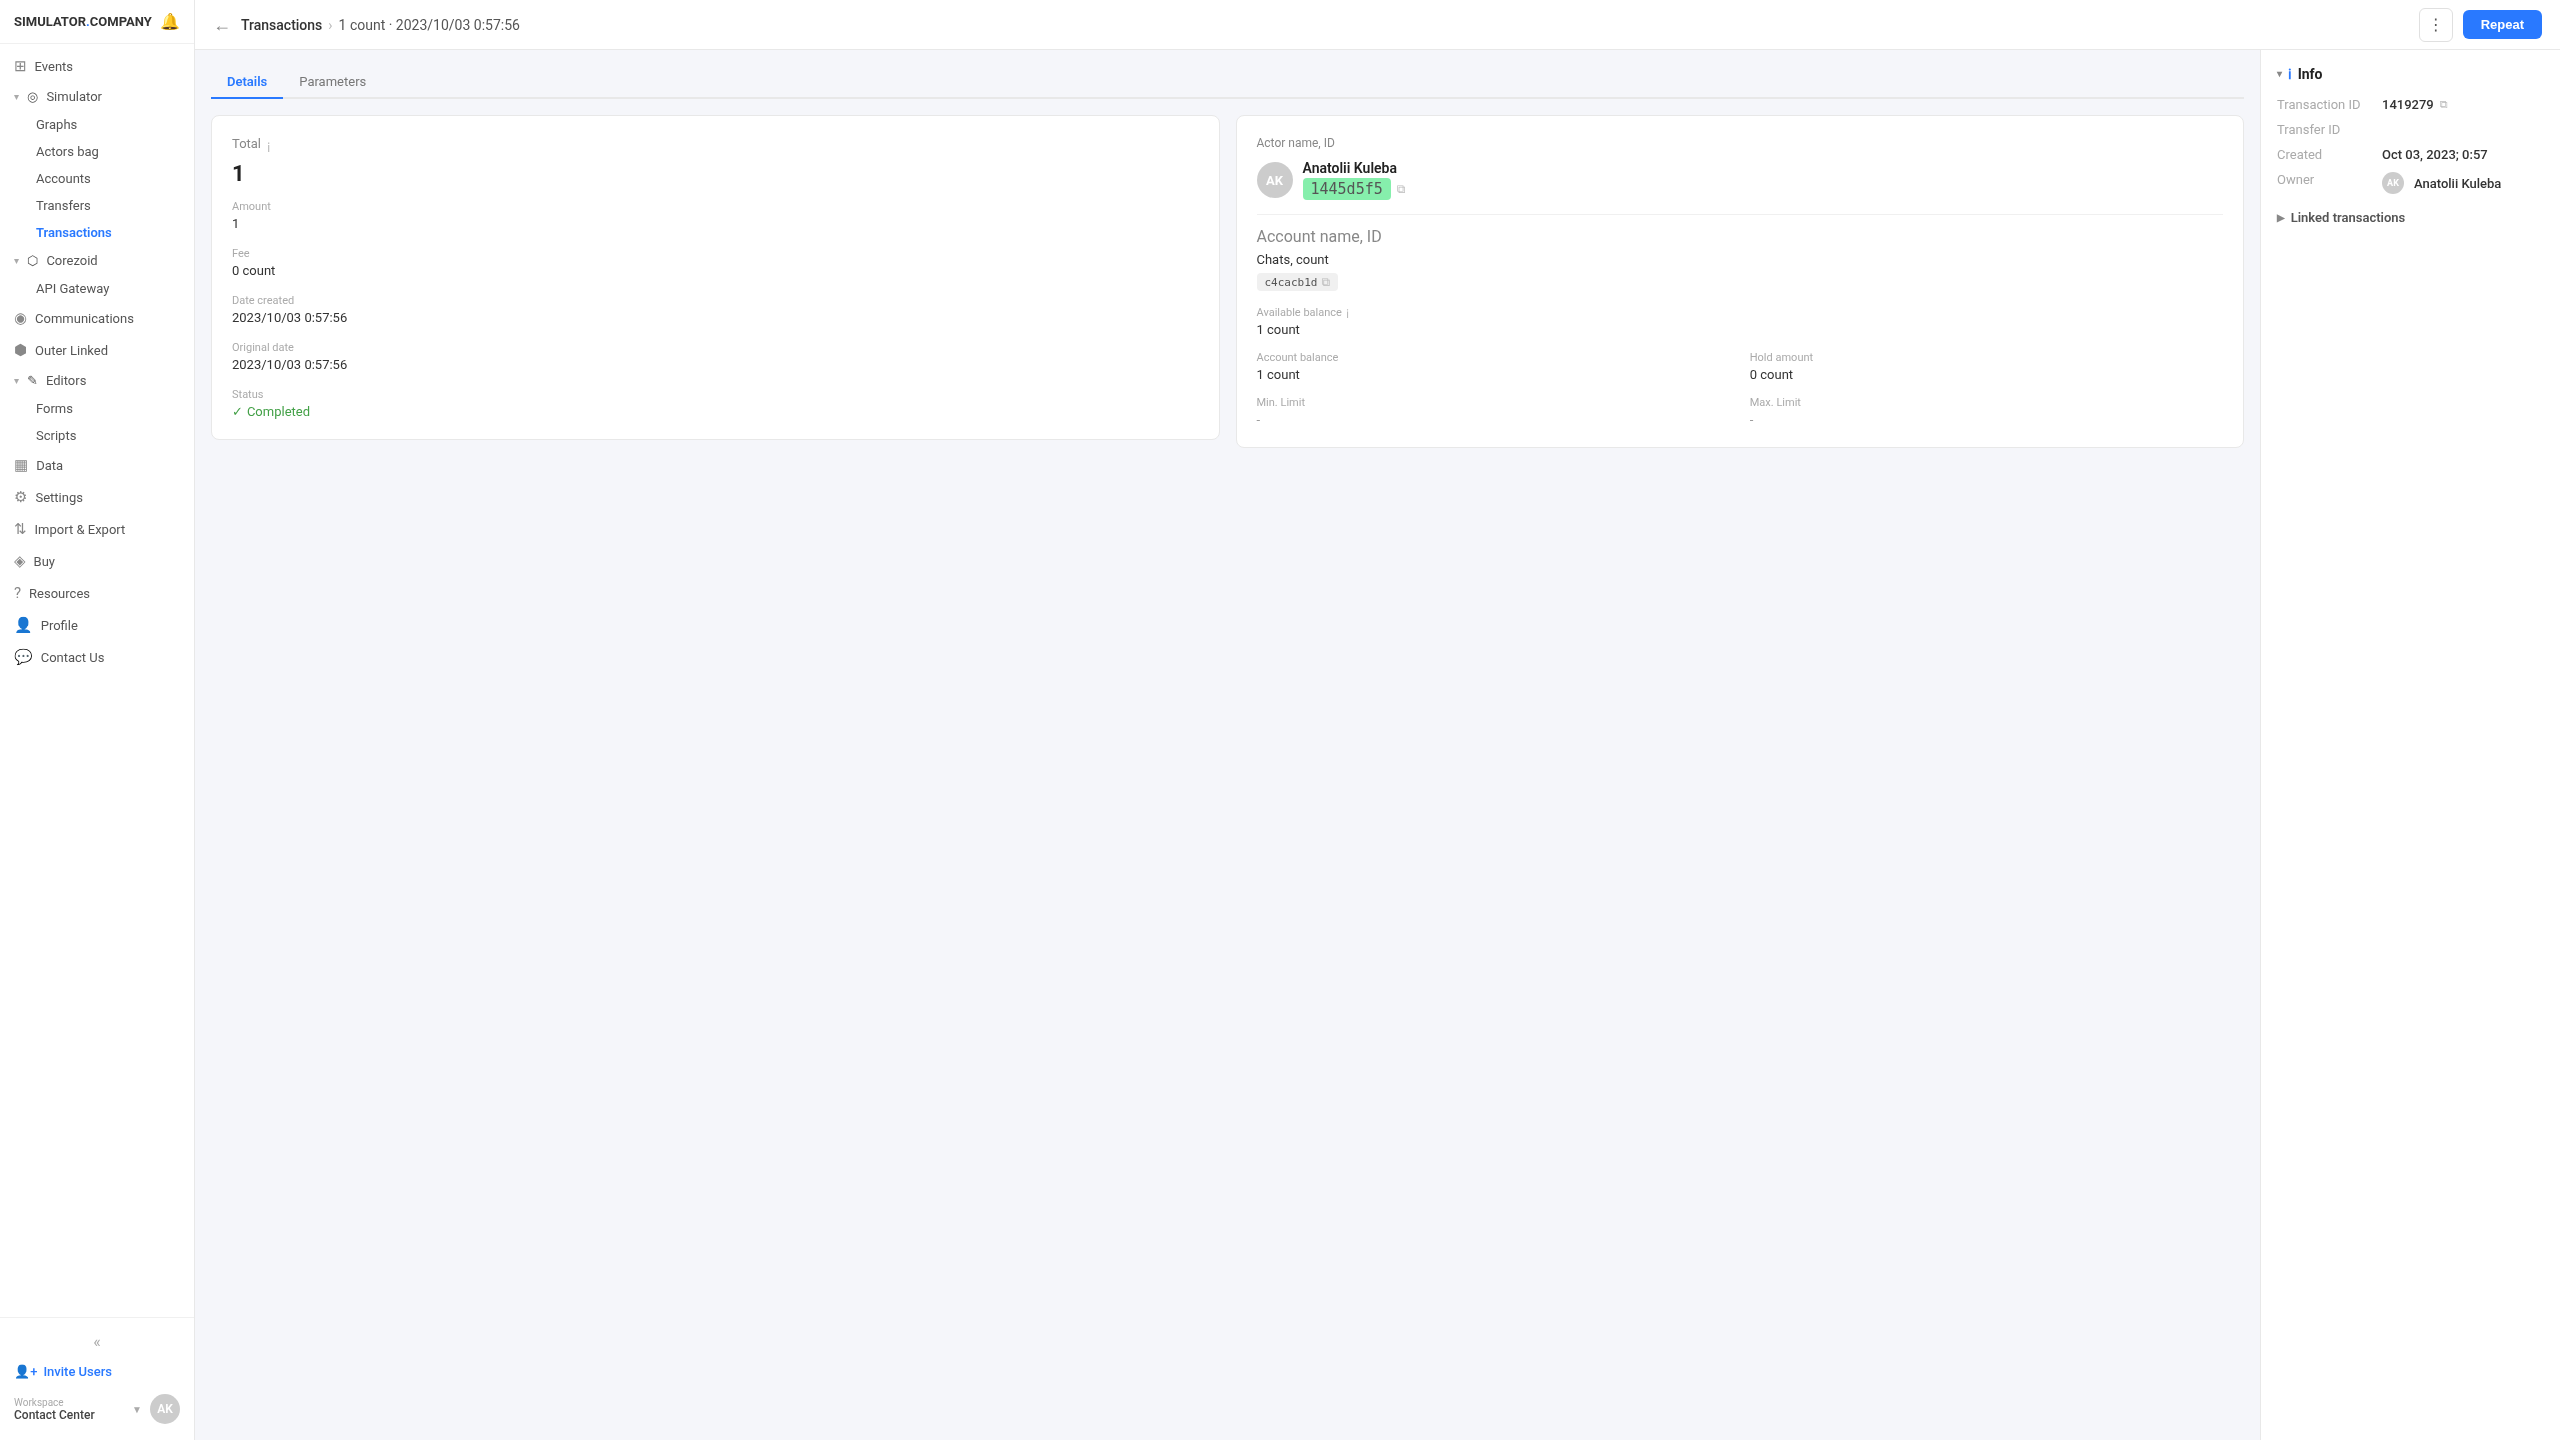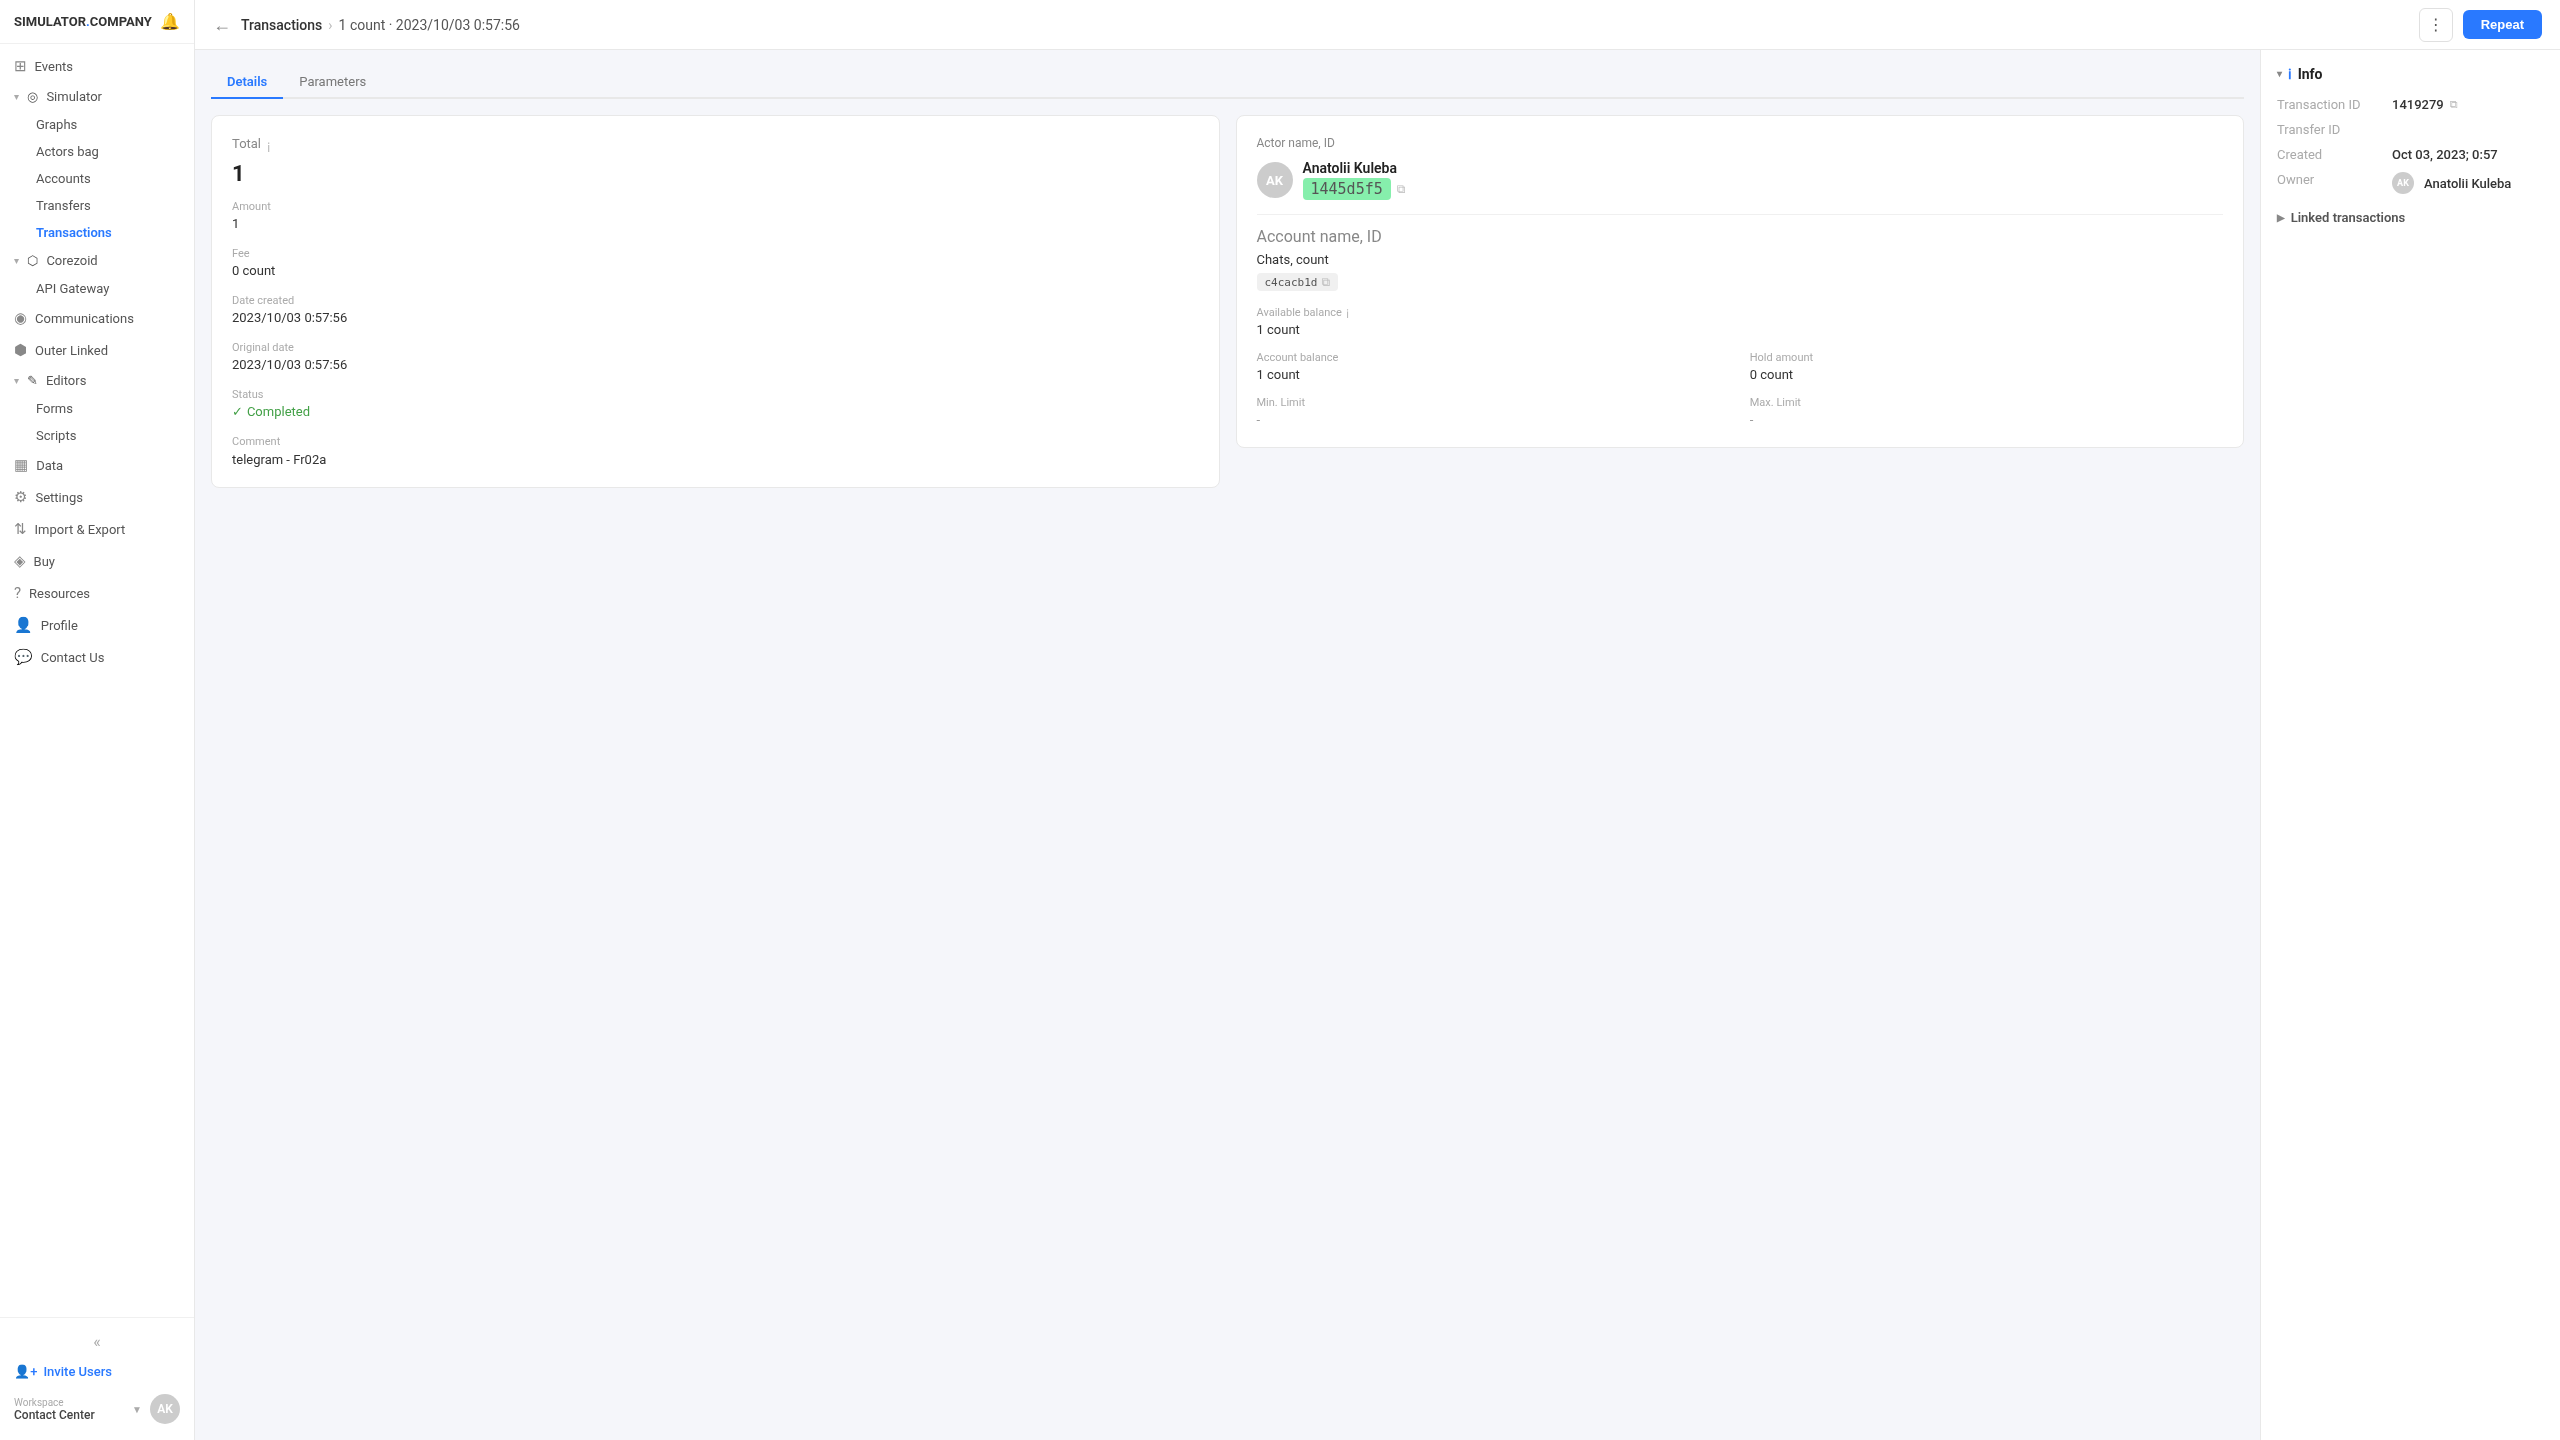--- a/index.html
+++ b/index.html
@@ -235,21 +235,21 @@
       overflow-y: auto;
       padding: 14px 16px;
     }
     .panel-section-header {
       display: flex; align-items: center; gap: 6px;
       font-size: 14px; font-weight: 700; color: #222;
       margin-bottom: 14px;
     }
     .panel-chevron { font-size: 10px; color: #888; }
     .info-row {
-      display: flex; gap: 25px; margin-bottom: 10px; font-size: 13px;
+      display: flex; gap: 15px; margin-bottom: 10px; font-size: 13px;
     }
     .info-label { color: #aaa; min-width: 90px; }
     .info-val { color: #333; font-weight: 500; display: flex; align-items: center; gap: 6px; }
     .info-copy { color: #bbb; cursor: pointer; font-size: 11px; }
 
     .linked-header {
       display: flex; align-items: center; gap: 6px;
       font-size: 13px; font-weight: 600; color: #555;
       margin-top: 16px; cursor: pointer;
     }
@@ -435,24 +435,20 @@
             </div>
             <div>
               <div class="field-label">Status</div>
               <div class="status-completed">
                 <span class="check-icon">✓</span>
                 <span>Completed</span>
               </div>
             </div>
           </div>
 
-          <div class="comment-section">
-            <div class="field-label" style="margin-bottom:4px;">Comment</div>
-            <div class="comment-value">telegram - Fr02a</div>
-          </div>
         </div>
 
         <div class="card card-right">
           <div class="actor-name-id">Actor name, ID</div>
           <div class="actor-row">
             <div class="actor-avatar">AK</div>
             <div>
               <div class="actor-name">Anatolii Kuleba</div>
               <div class="actor-id-row">
                 <span class="actor-id-badge">1445d5f5</span>

